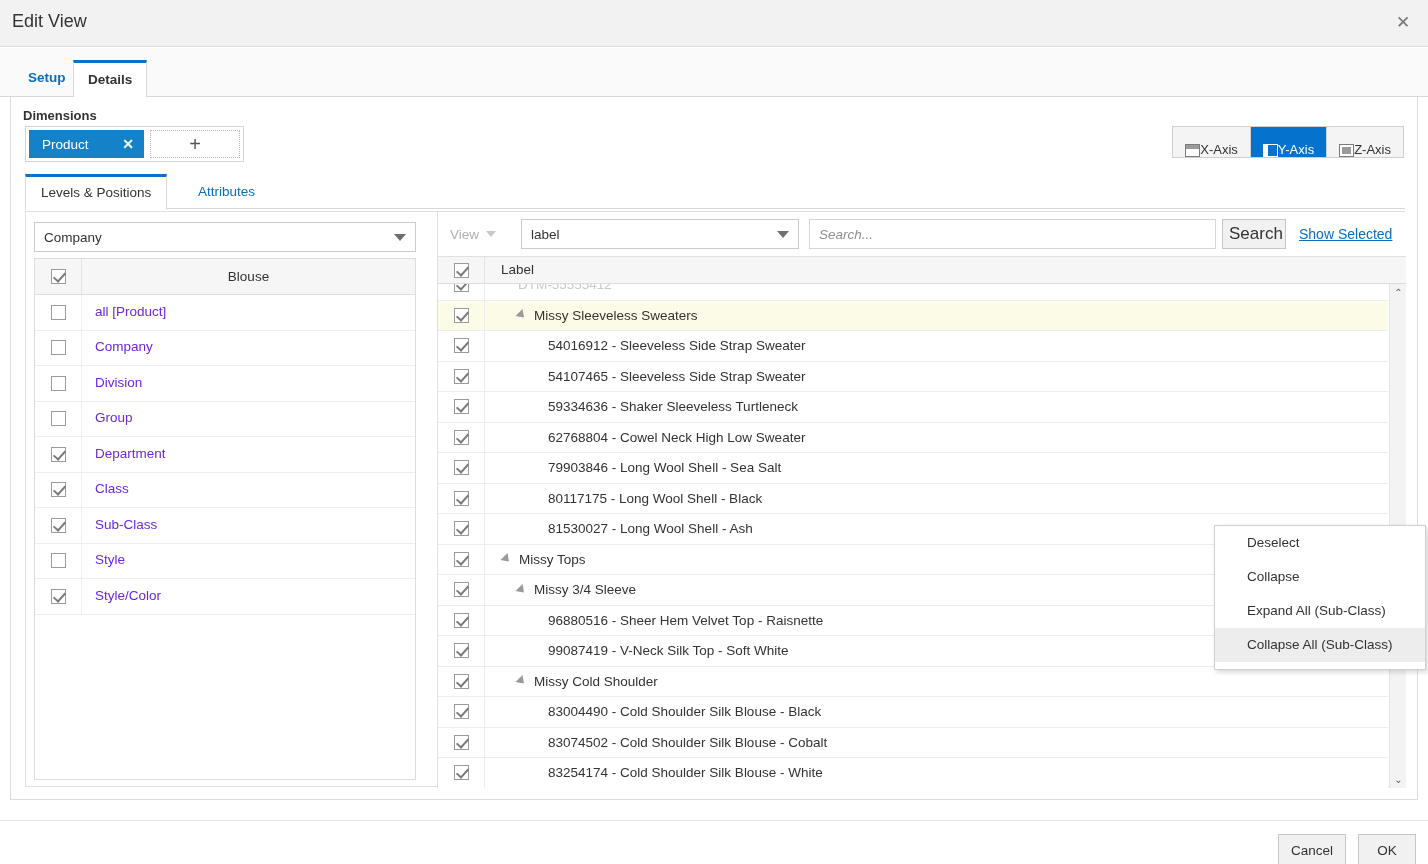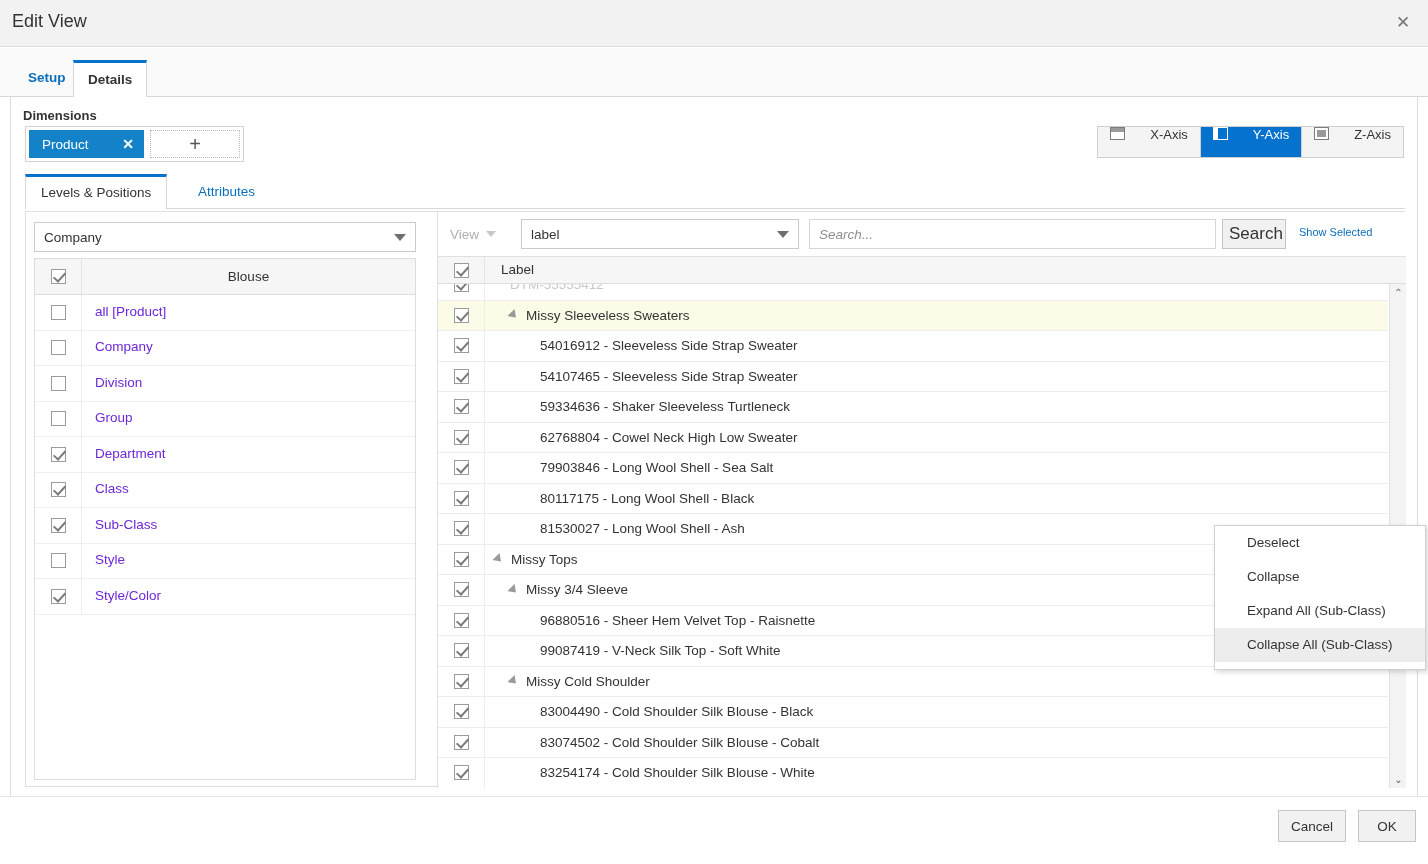--- a/index.html
+++ b/index.html
@@ -101,21 +101,21 @@
   }
 
   
   .axis-group {
     position: absolute; right: 13px; top: 29px;
     height: 32px; display: flex;
     border: 1px solid #cfcfcf;
   }
   .axis-btn {
     height: 30px; padding: 0 12px;
-    display: flex; align-items: flex-start; gap: 25px;
+    display: flex; align-items: flex-end; gap: 0;
     background: #f4f4f4; color: #333333;
     font-size: 13px; cursor: pointer;
     border-right: 1px solid #cfcfcf;
   }
   .axis-btn:last-child { border-right: none; }
   .axis-btn.active { background: #0572ce; color: #ffffff; }
   .axis-ico {
     width: 15px; height: 13px;
     border: 1px solid #7c7c7c; background: #ffffff;
     position: relative; display: inline-block;
@@ -267,21 +267,21 @@
   .search-input::placeholder { color: #8f8f8f; font-style: italic; }
   .search-btn {
     position: absolute; left: 784px; top: 7px;
     width: 64px; height: 30px;
     background: #f1f1f1; border: 1px solid #c6c6c6;
     font-size: 17px; color: #333333; cursor: pointer;
     font-family: "Liberation Sans", sans-serif;
   }
   .show-selected {
     position: absolute; left: 861px; top: 14px;
-    font-size: 11px; color: #0a6ebd; cursor: pointer;
+    font-size: 14px; color: #0a6ebd; cursor: pointer; text-decoration: underline;
   }
 
   
   .list-head {
     position: absolute; left: 0; top: 44px;
     width: 968px; height: 28px;
     background: #f6f6f6;
     border-top: 1px solid #e0e0e0;
     border-bottom: 1px solid #dddddd;
     display: flex; align-items: center;
@@ -304,21 +304,21 @@
     border-bottom: 1px solid #ededed;
     background: #ffffff;
   }
   .lrow.hl { background: #fcfbe8; }
   .lrow .c-cb { width: 46px; display:flex; justify-content:center; flex-shrink:0; }
   .lrow .c-lbl {
     flex: 1; font-size: 13.5px; color: #333333;
     border-left: 1px solid #ededed;
     height: 30px; line-height: 29px;
     white-space: nowrap; overflow: hidden;
-    display: flex; align-items: center;
+    display: flex; align-items: center; padding-left: 8px;
   }
   .tri {
     width: 0; height: 0; flex-shrink: 0;
     border-left: 7px solid #9a9a9a;
     border-top: 5px solid transparent;
     border-bottom: 5px solid transparent;
     transform: rotate(45deg);
     margin-right: 9px;
     cursor: pointer;
   }
@@ -355,21 +355,21 @@
   .ctxitem {
     height: 34px; line-height: 34px;
     padding-left: 32px; font-size: 13.5px;
     color: #333333; cursor: pointer;
   }
   .ctxitem.hl { background: #ededed; }
 
   
   .footer {
     position: absolute; left: 0; bottom: 0;
-    width: 1428px; height: 68px;
+    width: 1428px; height: 44px;
     background: #ffffff;
     border-top: 1px solid #e4e4e4;
   }
   .fbtn {
     position: absolute; top: 13px;
     height: 32px; background: #f1f1f1;
     border: 1px solid #c6c6c6; color: #333333;
     font-size: 13.5px; cursor: pointer;
     font-family: "Liberation Sans", sans-serif;
   }

